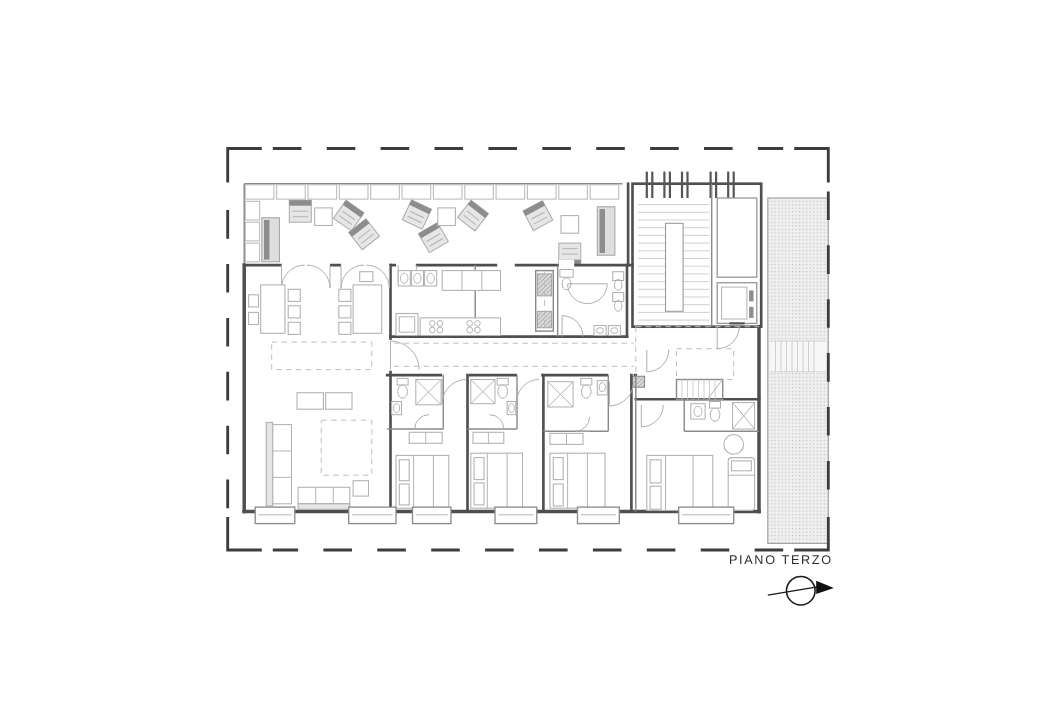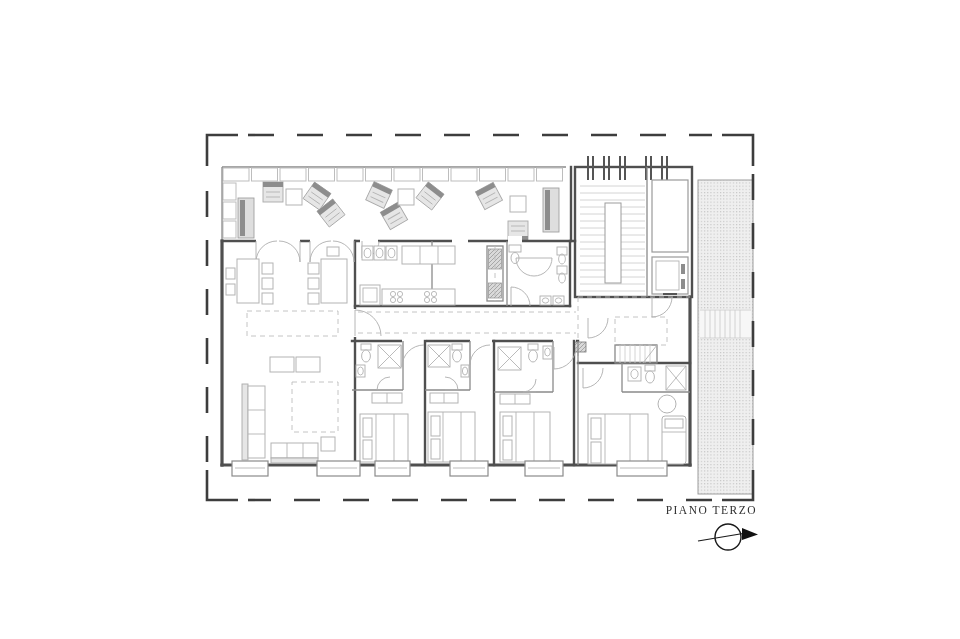--- a/index.html
+++ b/index.html
@@ -1,17 +1,17 @@
 <!DOCTYPE html>
 <html><head>
 <meta charset="utf-8">
 <style>
   html,body{margin:0;padding:0;background:#fff;}
   #stage{position:relative;width:960px;height:639px;background:#fff;overflow:hidden;
-         font-family:Liberation Serif, serif;}
+         font-family:Liberation Sans, sans-serif;}
   #plan-svg{position:absolute;left:0;top:0;}
   .bound{stroke:#3d3d3d;stroke-width:2.6;fill:none;}
   .bdash{stroke:#3d3d3d;stroke-width:2.6;fill:none;stroke-dasharray:26 23;}
   .wall{stroke:#4f4f4f;stroke-width:2.4;fill:none;stroke-linecap:square;}
   .wall3{stroke:#4f4f4f;stroke-width:3.2;fill:none;stroke-linecap:square;}
   .thin{stroke:#8a8a8a;stroke-width:1.3;fill:none;}
   .lite{stroke:#b3b3b3;stroke-width:0.9;fill:none;}
   .furn{stroke:#b3b3b3;stroke-width:1;fill:#ffffff;}
   .furnf{stroke:#a9a9a9;stroke-width:0.9;fill:#e6e6e6;}
   .darkbar{fill:#8d8d8d;stroke:none;}

